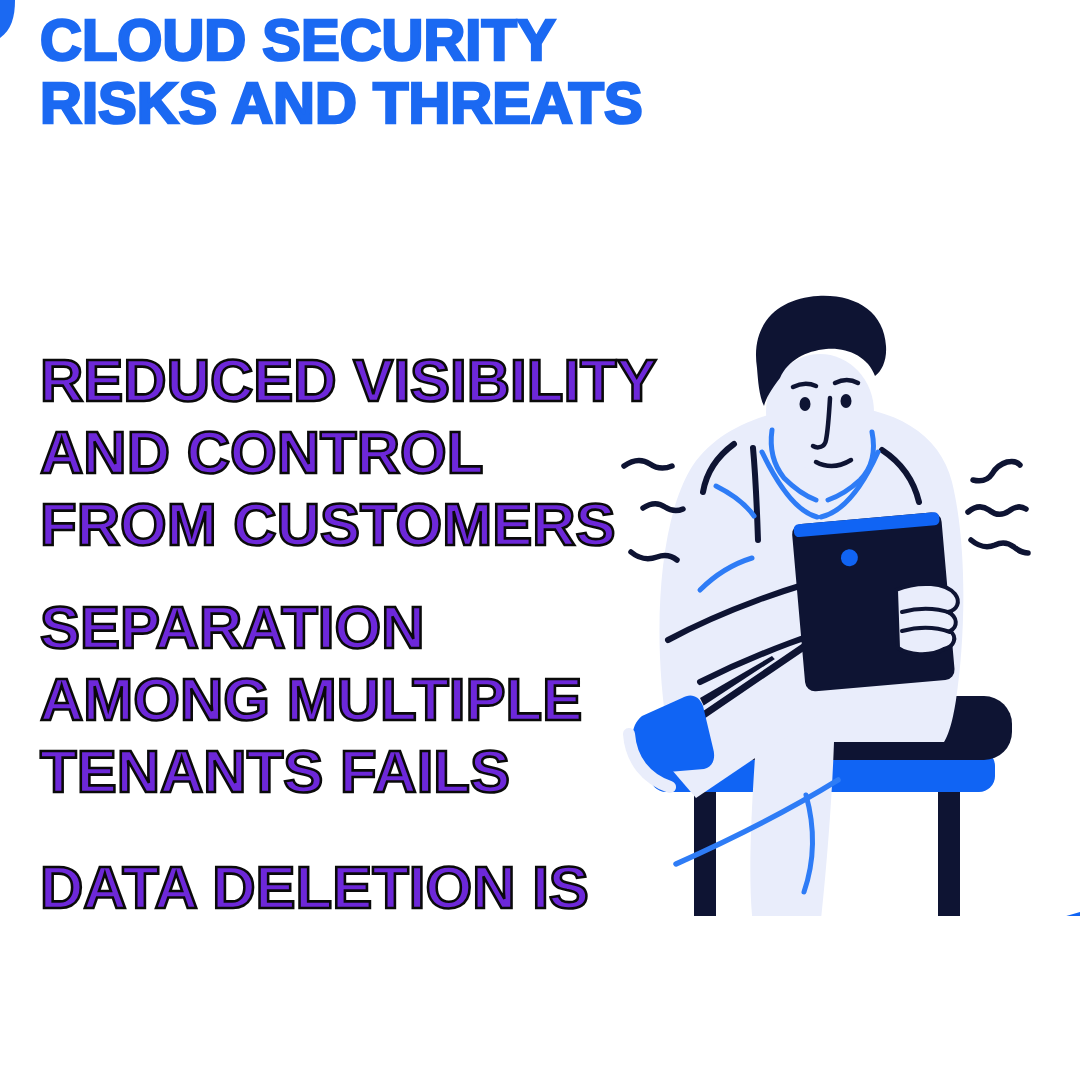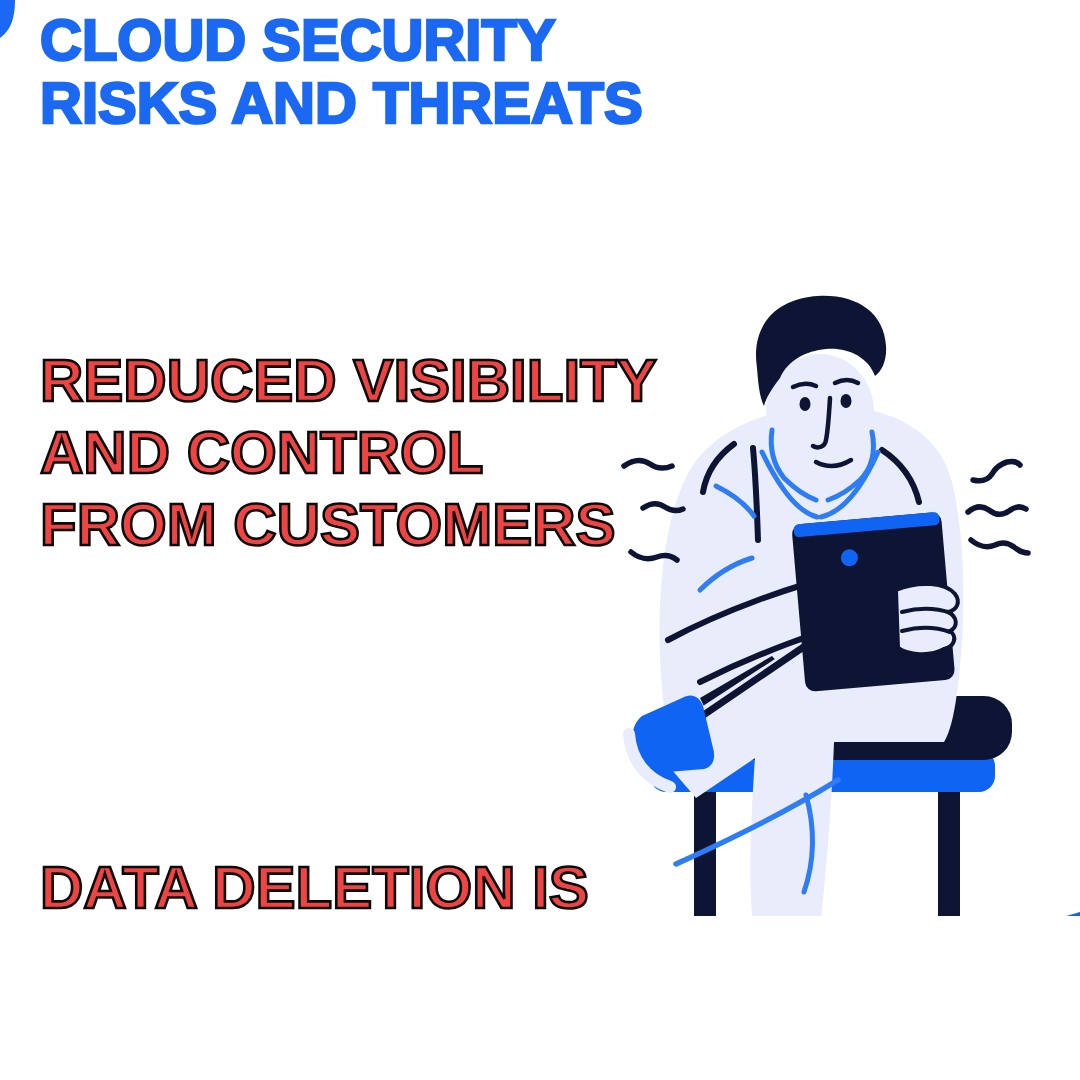--- a/index.html
+++ b/index.html
@@ -13,21 +13,21 @@
     white-space:pre-line;
     font-weight:900;
     letter-spacing:0px;
   }
   .blue-heading{
     color:#1b69f2;
     -webkit-text-stroke:2.6px #1b69f2;
     font-size:58px;line-height:63px;
   }
   .black-item{
-    color:#ef4444;
+    color:#6d28d9;
     -webkit-text-stroke:2.6px #0a0a0a;
     font-size:60px;line-height:72px;
   }
   #h1{top:8px;}
   #h2{top:186px;}
   #r1{top:345px;}
   #r2{top:592px;}
   #r3{top:852px;}
 </style>
 </head>
@@ -129,17 +129,20 @@
   </svg>
 
   <div id="h1" class="txt blue-heading">CLOUD SECURITY
 RISKS AND THREATS</div>
 
 
   <div id="r1" class="txt black-item">REDUCED VISIBILITY
 AND CONTROL
 FROM CUSTOMERS</div>
 
+  <div id="r2" class="txt black-item">SEPARATION
+AMONG MULTIPLE
+TENANTS FAILS</div>
 
   <div id="r3" class="txt black-item">DATA DELETION IS
 INCOMPLETE</div>
 
 </div>
 
 </body></html>

